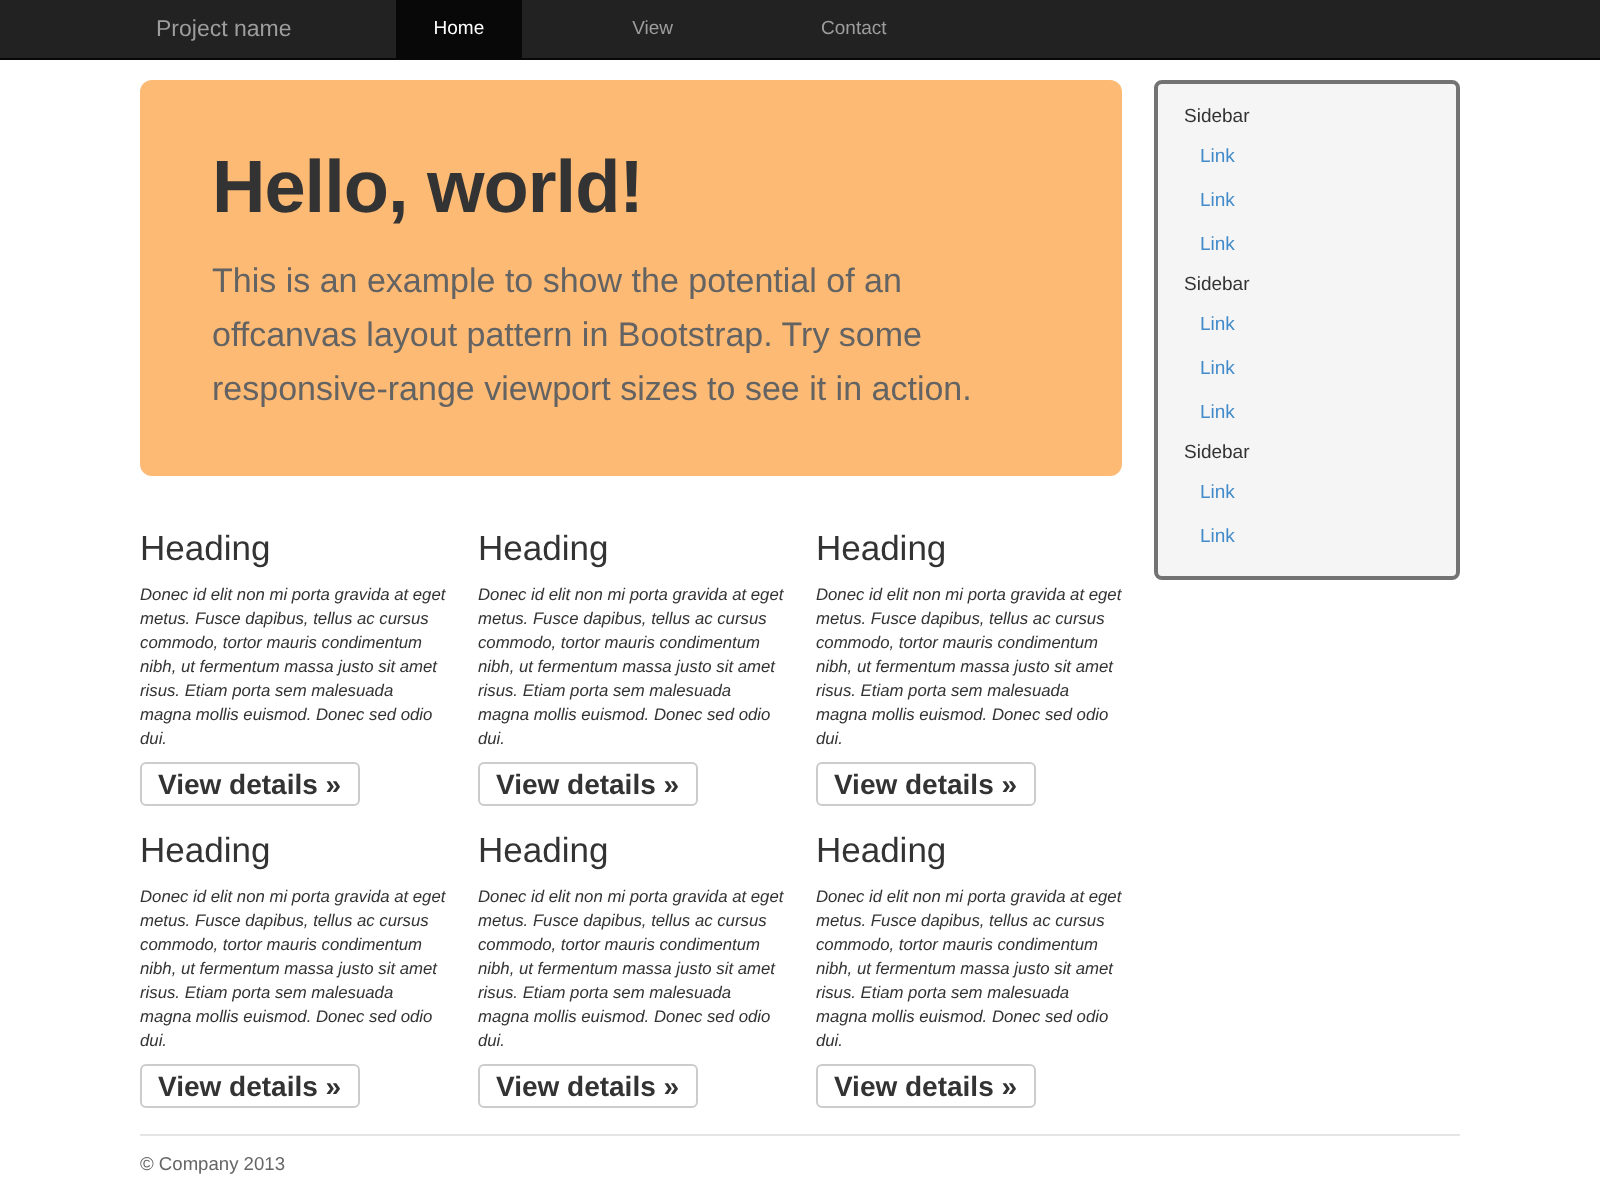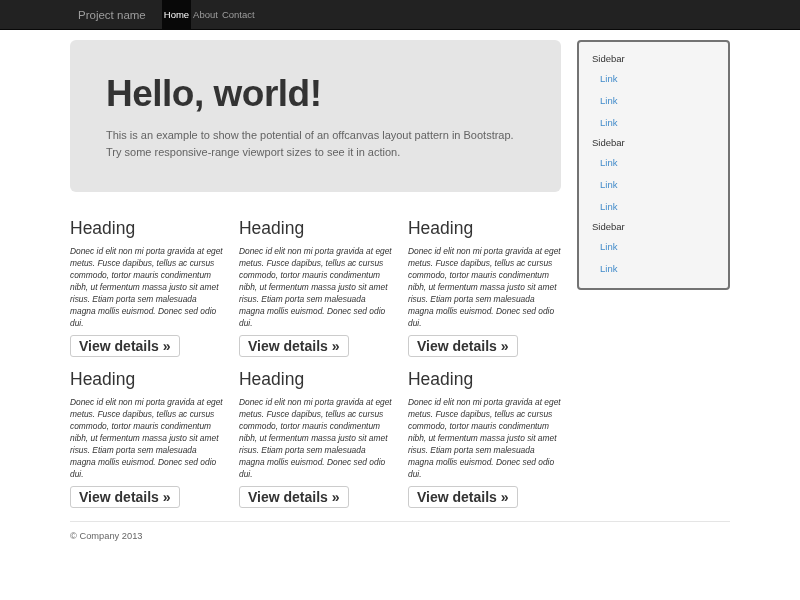--- a/index.html
+++ b/index.html
@@ -31,48 +31,49 @@
     line-height: 30px;
     padding: 0 10px 0 8px;
     text-decoration: none;
     cursor: pointer;
   }
   .nav { display: flex; margin-left: 6px; }
   .nav-item {
     font-size: 9.5px;
     color: #9d9d9d;
     line-height: 30px;
-    padding: 0 2px;
+    padding: 0 19px;
     text-decoration: none;
     cursor: pointer;
+    margin-left: 36px;
   }
   .nav-item.active { background: #080808; color: #ffffff; }
 
   
   .container { width: 676px; margin: 0 auto; padding: 0 8px; }
   .row-main { display: flex; margin: 10px -8px 0; }
   .col-main { width: 75%; padding: 0 8px; }
   .col-side { width: 25%; padding: 0 8px; }
 
   
   .jumbotron {
-    background: #e5e5e5;
+    background: #fdba74;
     border-radius: 6px;
     padding: 26px 36px 30px;
   }
   .jumbotron h1 {
     font-size: 37px;
     font-weight: bold;
     letter-spacing: -0.5px;
     color: #333333;
     margin: 8px 0 12px;
     line-height: 1.1;
   }
   .jumbotron p {
-    font-size: 11px;
+    font-size: 17px;
     line-height: 1.6;
     color: #636363;
     max-width: 420px;
   }
 
   
   .cards-row { display: flex; margin: 0 -8px; }
   .cards-row.first { margin-top: 26px; }
   .cards-row.second { margin-top: 12px; }
   .card-col { width: 33.333%; padding: 0 8px; }
@@ -141,21 +142,21 @@
   }
 </style>
 </head>
 <body>
 
 <nav class="navbar">
   <div class="navbar-container">
     <a class="brand">Project name</a>
     <div class="nav">
       <a class="nav-item active">Home</a>
-      <a class="nav-item">About</a>
+      <a class="nav-item">View</a>
       <a class="nav-item">Contact</a>
     </div>
   </div>
 </nav>
 
 <div class="container">
   <div class="row-main">
 
     <div class="col-main">
 

